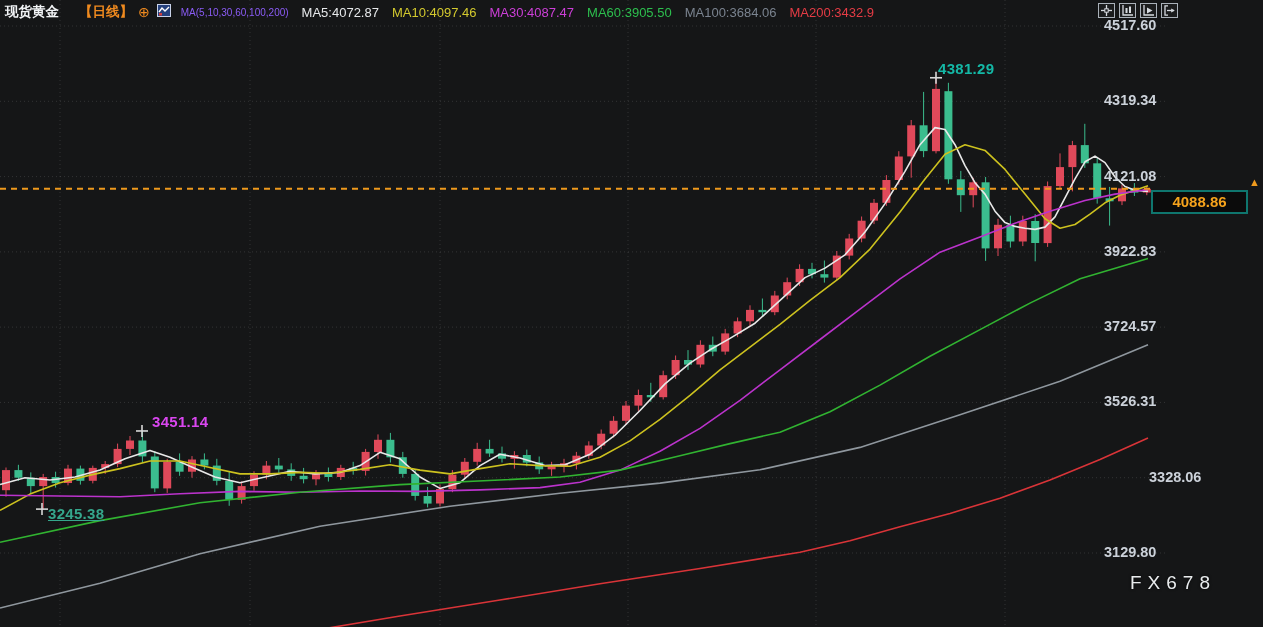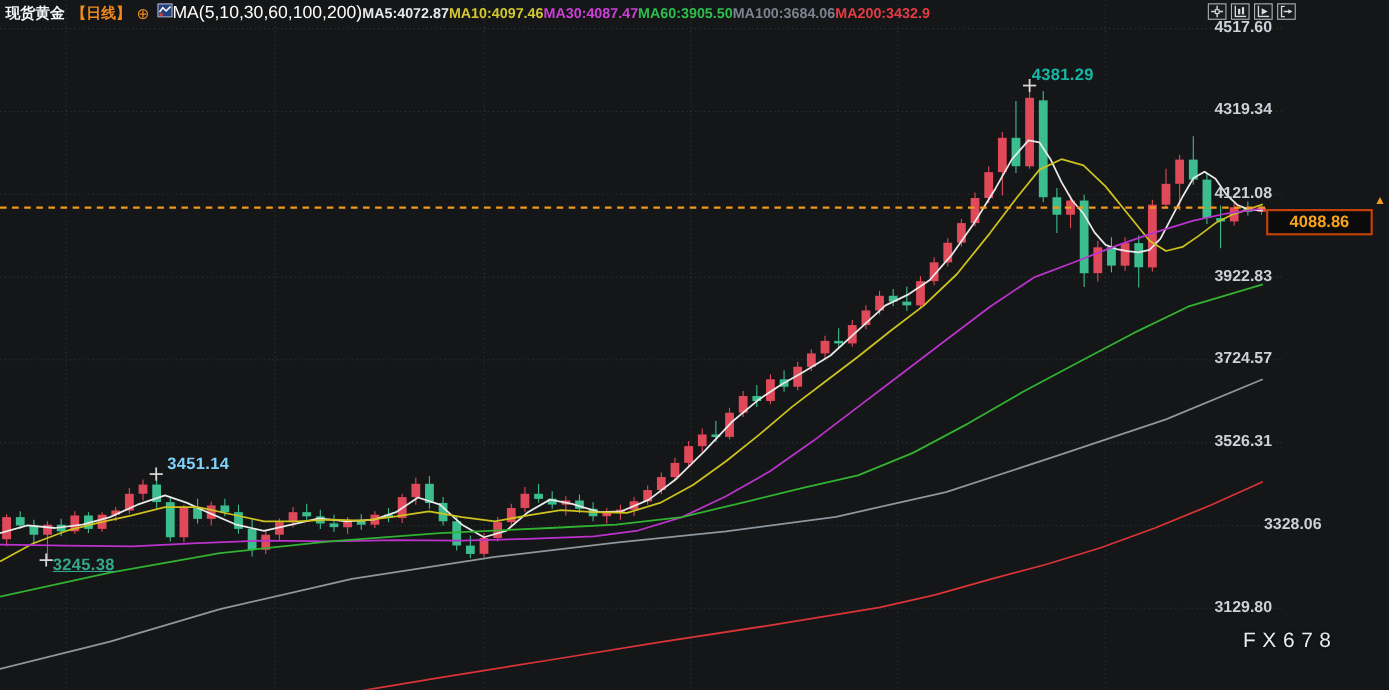--- a/index.html
+++ b/index.html
@@ -4,34 +4,34 @@
 <style>
   html,body{margin:0;padding:0}
   body{
     width:1263px;height:627px;position:relative;overflow:hidden;
     background:#151617;font-family:"Liberation Sans",sans-serif;
   }
   #chart-svg{position:absolute;left:0;top:0;z-index:1}
   
   .header{position:absolute;top:3px;left:5px;display:flex;align-items:center;z-index:5;white-space:nowrap}
   .title{font-size:13.5px;font-weight:bold;color:#f2f4f6}
-  .period{font-size:13.5px;font-weight:bold;color:#ef8a1f;margin-left:6px}
+  .period{font-size:13.5px;font-weight:bold;color:#ef8a1f;margin-left:20px}
   .plus{color:#ef8a1f;font-size:14px;margin-left:5px;line-height:1}
   .chart-ico{margin-left:7px;display:inline-block}
-  .ma-label{font-size:16px;color:#ffffff;margin-left:0}
-  .ma-val{font-size:13px;font-weight:bold;}
+  .ma-label{font-size:10px;color:#8b5cf6;margin-left:10px}
+  .ma-val{font-size:13px;font-weight:normal;margin-left:13px}
   
   .toolbar{position:absolute;top:3px;left:1098px;display:flex;gap:4px;z-index:6}
   .tool-btn{width:17px;height:15px;border:1px solid #aab1b9;background:#1b1c1d;
     display:flex;align-items:center;justify-content:center;padding:0;box-sizing:border-box;cursor:pointer}
   
   #price-axis{position:absolute;left:1104px;top:0;width:92px;height:562px;z-index:3}
   .tick{position:absolute;left:0;font-size:14.5px;font-weight:bold;color:#ccd2da}
   
-  #price-badge{position:absolute;left:1151px;width:93px;height:20px;border:2px solid #c2410c;
+  #price-badge{position:absolute;left:1151px;width:93px;height:20px;border:2px solid #0f766e;
     background:#0b0b0b;color:#f6a31c;font-size:15px;font-weight:bold;text-align:center;
     line-height:20px;z-index:7}
   #price-arrow{position:absolute;left:1249px;font-size:11px;color:#ef9a1d;z-index:7;line-height:1}
   
   .annot{position:absolute;font-size:15px;font-weight:bold;z-index:4;letter-spacing:0.3px}
   
   .watermark{position:absolute;left:1130px;top:572px;z-index:4;font-size:19px;
     color:#e9ecee;letter-spacing:6px;text-shadow:0 0 3px rgba(0,0,0,.8)}
 </style>
 </head>
@@ -307,17 +307,17 @@
     <div class="tick" style="top: 393.432px; text-align: right;">3526.31</div>
     <div class="tick" style="top: 468.716px; margin-left: 45px;">3328.06</div>
     <div class="tick" style="top: 544.003px;">3129.80</div>
   </div>
 
 <div id="price-arrow" style="top: 176.81px;">▲</div>
 <div id="price-badge" style="top: 189.81px;">4088.86</div>
 
 <div id="annotations">
     <div class="annot" style="left: 938px; top: 60px; color: #14b8a6;">4381.29</div>
-    <div class="annot" style="left: 152px; top: 413px; color: #7dd3fc;">3451.14</div>
+    <div class="annot" style="left: 152px; top: 413px; color: #d946ef;">3451.14</div>
     <div class="annot" style="left: 48px; top: 505px; color: rgb(53, 167, 140); text-decoration: underline;">3245.38</div>
   </div>
 
 <div class="watermark">FX678</div>
 
 </body></html>

